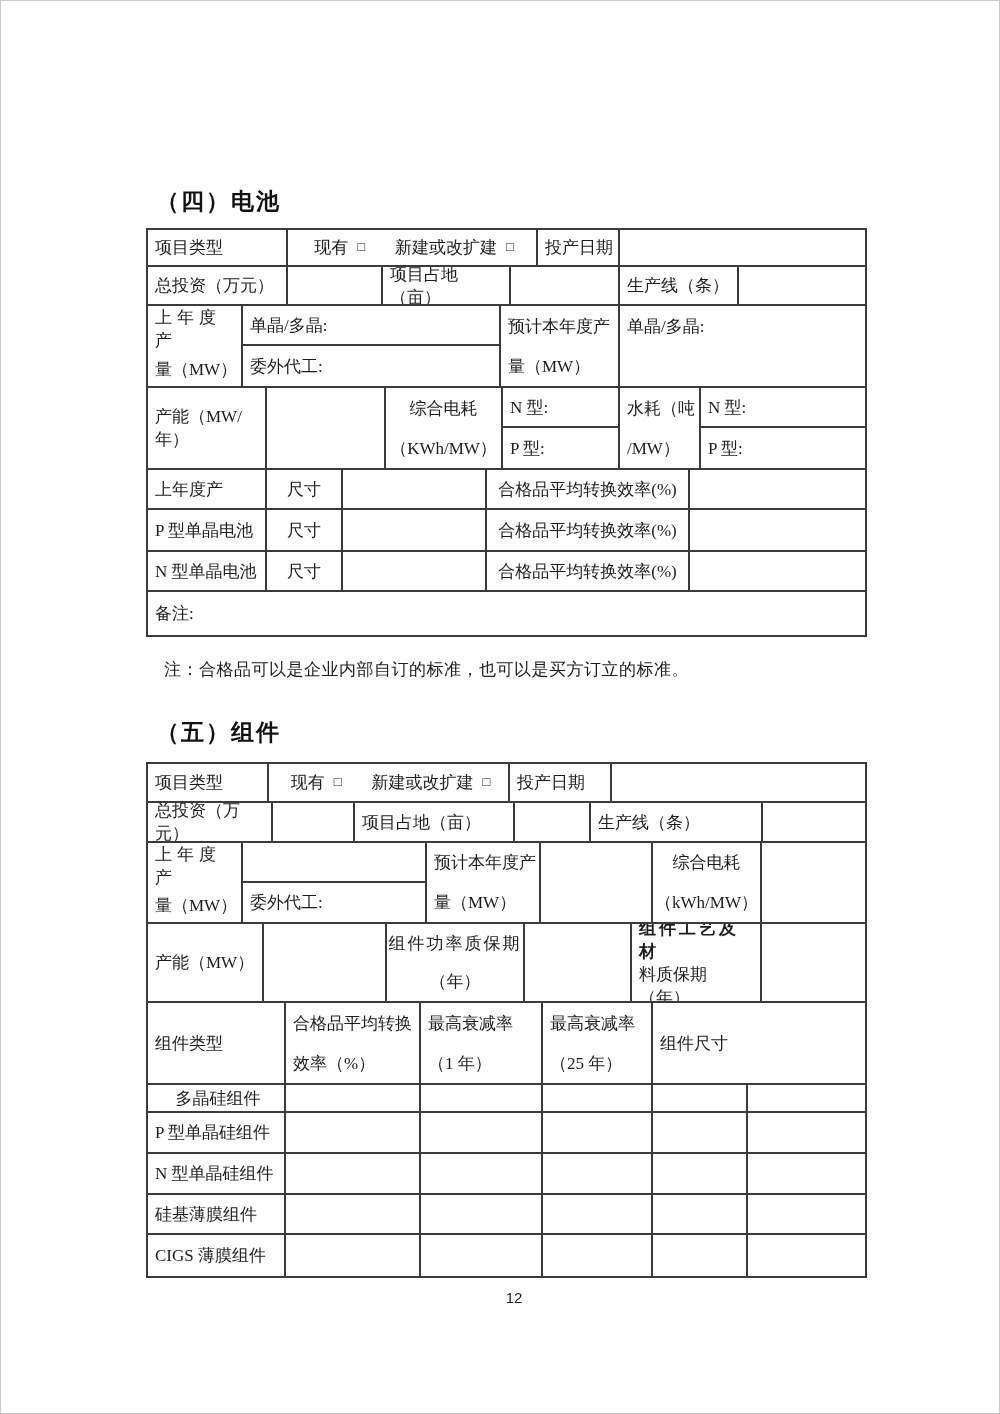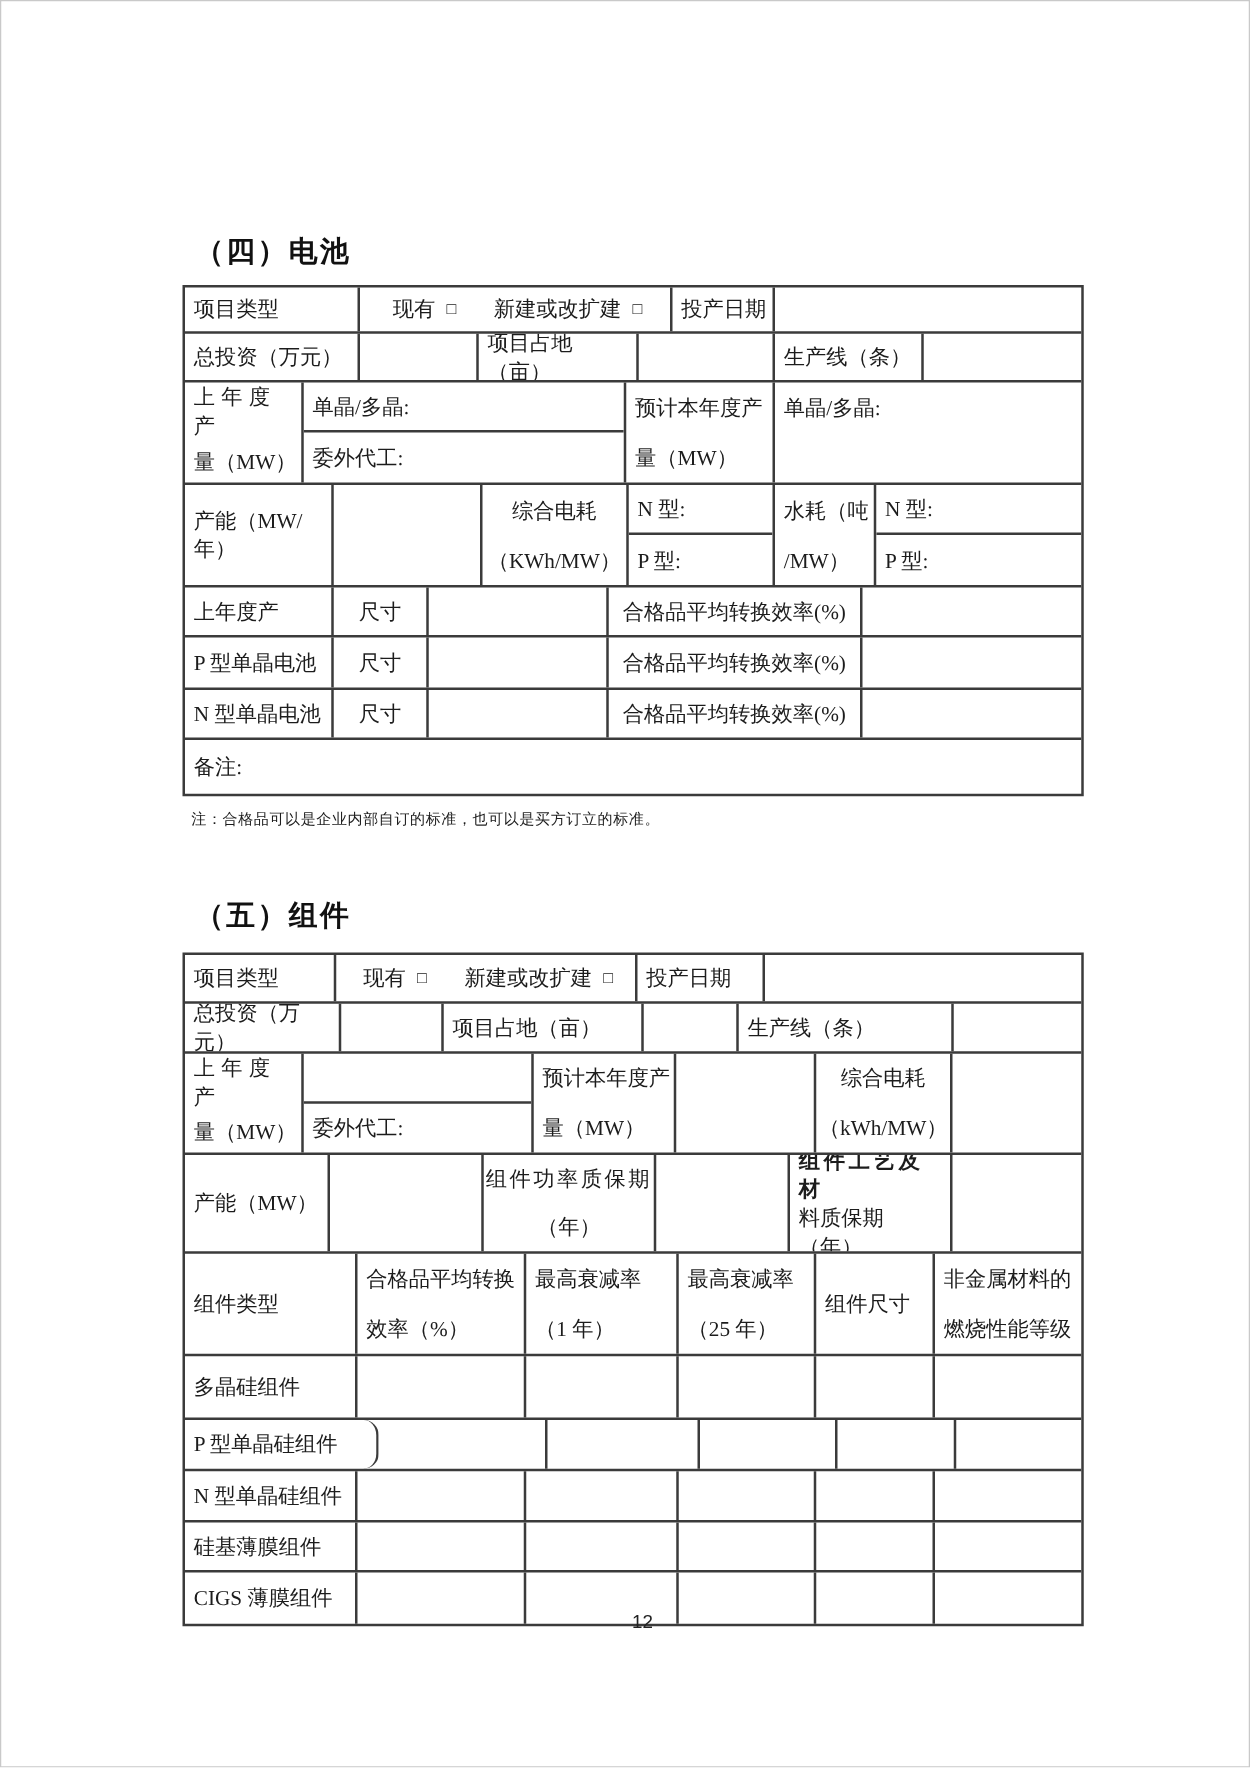--- a/index.html
+++ b/index.html
@@ -45,22 +45,22 @@
   .ctr .l2{justify-content:center;}
   .split{padding:0;justify-content:stretch;}
   .half{flex:1 1 50%;display:flex;align-items:center;padding-left:7px;box-sizing:border-box;}
   .half.hb{border-bottom:2px solid var(--line);}
   .ls2{letter-spacing:2px;}
   .ls3{letter-spacing:3px;font-weight:bold;}
   .ls5{letter-spacing:5px;}
   .cb{font-size:13px;margin-left:9px;position:relative;top:-1px;}
   .gap{margin-left:30px;}
   .note{
-    position:absolute;left:147px;margin:5px;width:730px;
-    font-size:12px;letter-spacing:0.5px;
+    position:absolute;left:147px;margin:16px;width:730px;
+    font-size:17px;letter-spacing:0.5px;
   }
   .page-num{
     position:absolute;left:0;width:100%;text-align:center;
     font-size:15px;color:#222;
     font-family:"Liberation Sans","DejaVu Sans",sans-serif;
   }
 </style>
 </head>
 <body>
 
@@ -228,36 +228,32 @@
       </div>
       <div class="c pad" style="width:122px;">
         <div class="l2">最高衰减率</div>
         <div class="l2">（1 年）</div>
       </div>
       <div class="c pad" style="width:110px;">
         <div class="l2">最高衰减率</div>
         <div class="l2">（25 年）</div>
       </div>
       <div class="c pad" style="width:95px;">组件尺寸</div>
-      <div class="c pad">
-        <div class="l2">非金属材料的</div>
-        <div class="l2">燃烧性能等级</div>
-      </div>
-    </div>
-
-    <div class="row" style="height:51px;">
+    </div>
+
+    <div class="row" style="height:28px;text-align:center;">
       <div class="c pad" style="width:138px;">多晶硅组件</div>
       <div class="c" style="width:135px;"></div>
       <div class="c" style="width:122px;"></div>
       <div class="c" style="width:110px;"></div>
       <div class="c" style="width:95px;"></div>
       <div class="c"></div>
     </div>
     <div class="row" style="height:41px;">
-      <div class="c pad" style="width:155px;border-radius:12px;">P 型单晶硅组件</div>
+      <div class="c pad" style="width:138px;">P 型单晶硅组件</div>
       <div class="c" style="width:135px;"></div>
       <div class="c" style="width:122px;"></div>
       <div class="c" style="width:110px;"></div>
       <div class="c" style="width:95px;"></div>
       <div class="c"></div>
     </div>
     <div class="row" style="height:41px;">
       <div class="c pad" style="width:138px;">N 型单晶硅组件</div>
       <div class="c" style="width:135px;"></div>
       <div class="c" style="width:122px;"></div>

